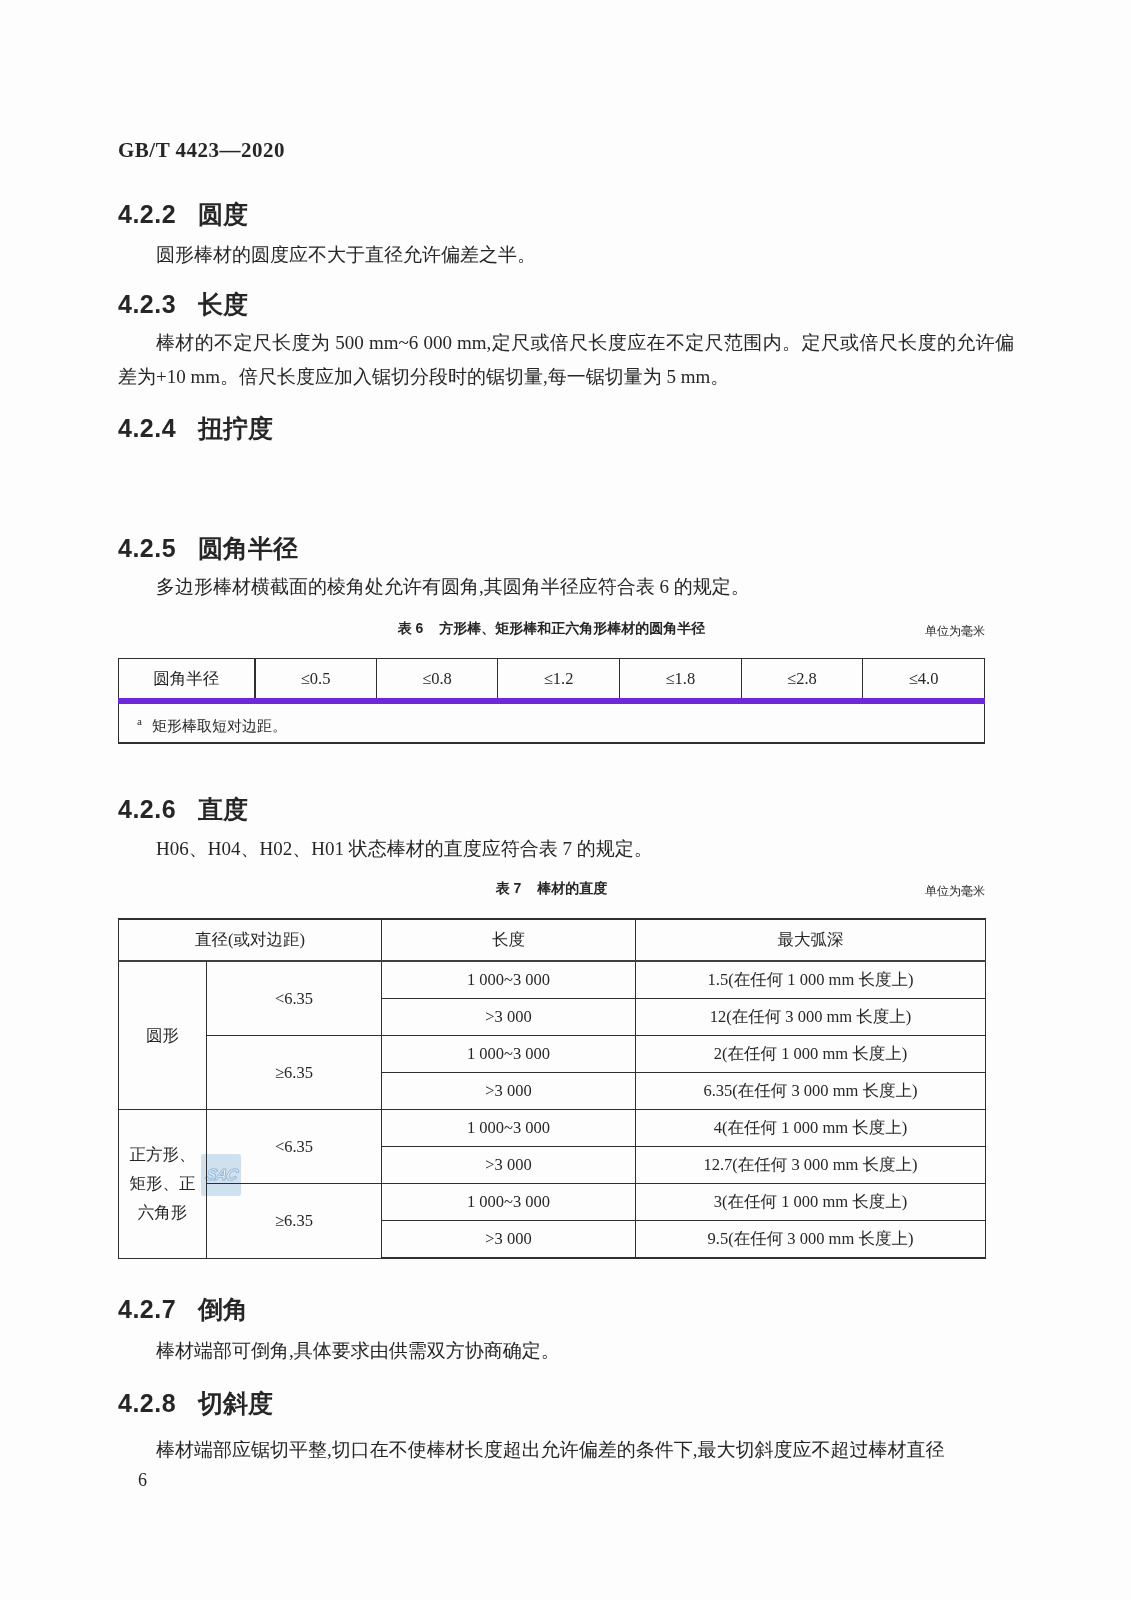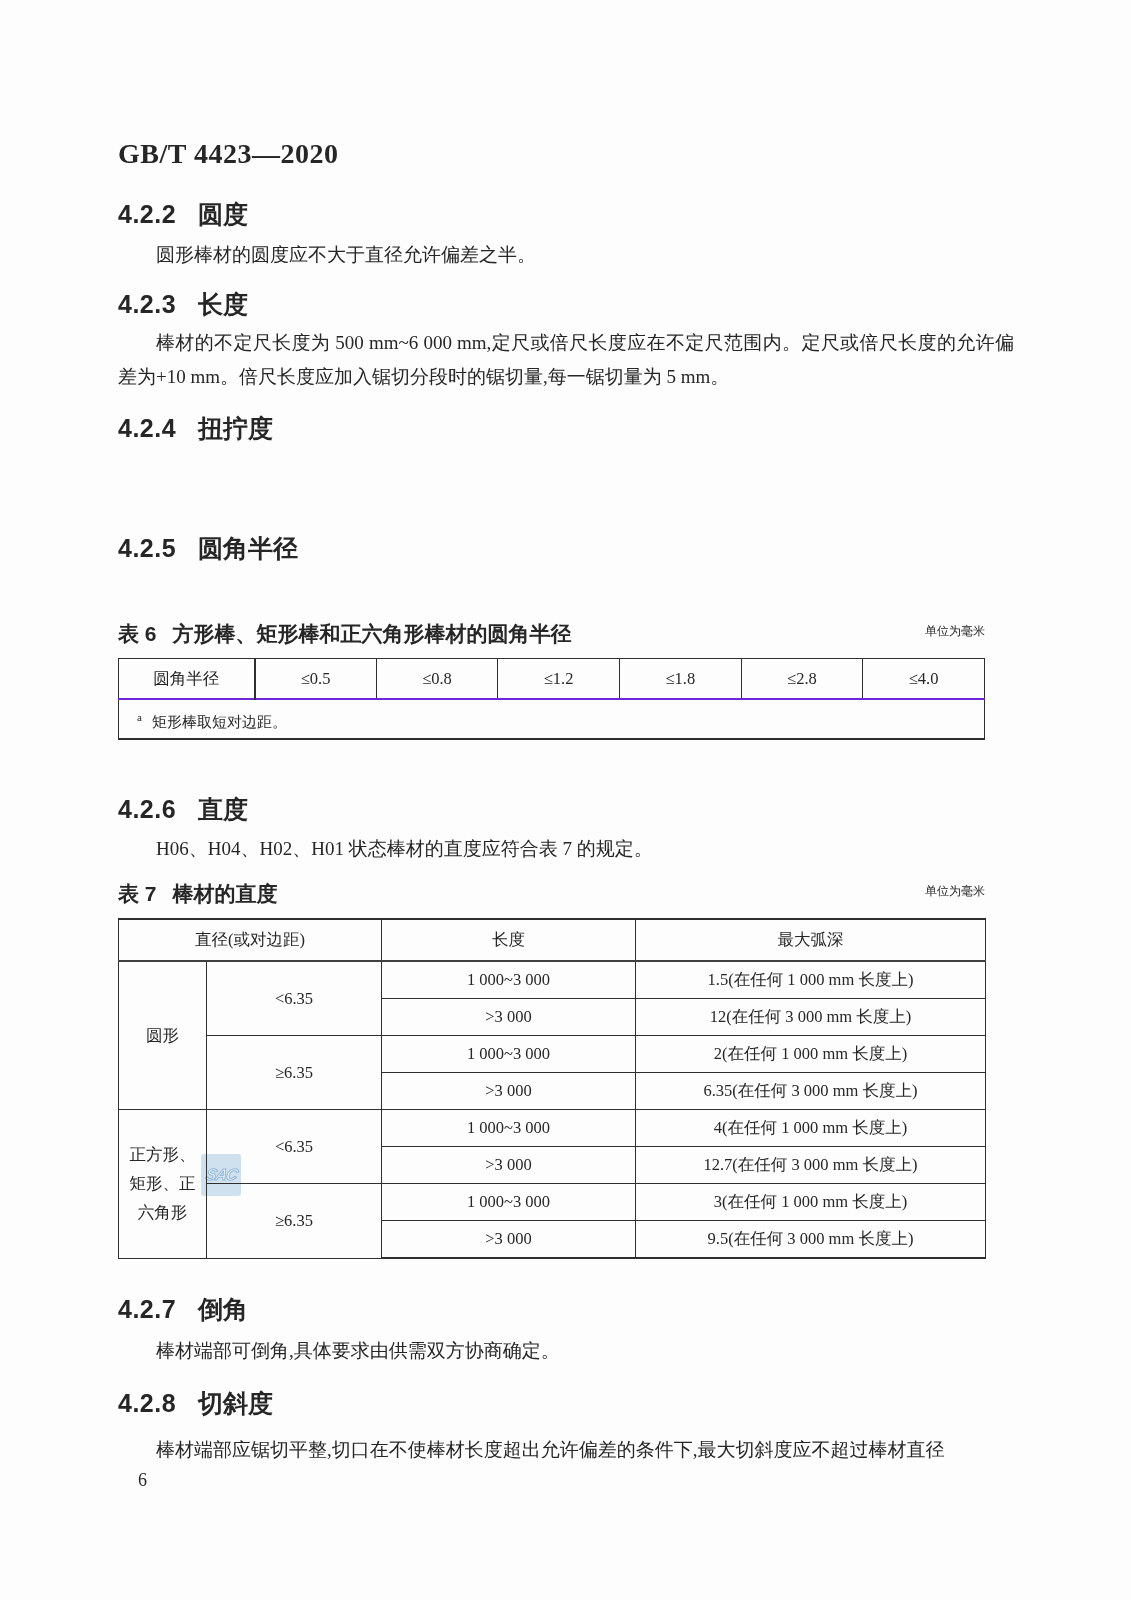--- a/index.html
+++ b/index.html
@@ -1,37 +1,37 @@
 <!DOCTYPE html>
 <html><head>
 <meta charset="utf-8">
 <style>
   html,body{margin:0;padding:0;background:#e8e8e8;}
   .page{position:relative;width:1131px;height:1600px;background:#fdfdfd;margin:0 auto;
         font-family:"Liberation Serif","DejaVu Serif",serif;color:#262626;overflow:hidden;}
   .abs{position:absolute;}
-  .doc-code{left:118px;top:138px;font-size:28px;font-weight:bold;letter-spacing:.5px;}
+  .doc-code{left:118px;top:138px;font-size:21px;font-weight:bold;letter-spacing:.5px;}
   .h3{left:118px;top:0;font-family:"Liberation Sans","DejaVu Sans",sans-serif;
       font-size:25px;font-weight:bold;}
   .h3 .hnum{margin-right:22px;letter-spacing:.5px;}
   .para{left:118px;width:896px;font-size:19px;line-height:34px;text-indent:2em;
         text-align:justify;}
   .cap-row{left:118px;width:867px;height:26px;}
-  .cap-main{display:block;text-align:left;font-family:"Liberation Sans","DejaVu Sans",sans-serif;
-            font-size:21px;font-weight:bold;}
+  .cap-main{display:block;text-align:center;font-family:"Liberation Sans","DejaVu Sans",sans-serif;
+            font-size:14px;font-weight:bold;}
   .cap-main .cap-t{margin-left:16px;}
   .unit{position:absolute;right:0;top:3px;font-size:12px;font-weight:normal;}
   table{border-collapse:collapse;table-layout:fixed;width:867px;font-size:16.5px;}
   td{border:1px solid #2f2f2f;text-align:center;vertical-align:middle;padding:2px 4px;
      line-height:26px;}
   .t6{left:118px;top:658px;}
   .t6 tr.vals td,.t6 tr.hdr td{height:35px;}
   .t6 td.lbl{border-right:2px solid #2f2f2f;}
   .t6 tr.hdr td{border-top:2px solid #2f2f2f;}
-  .t6 td.fn{border-top:2px solid #6d28d9;border-bottom:2px solid #2f2f2f;
+  .t6 td.fn{border-top:6px solid #6d28d9;border-bottom:2px solid #2f2f2f;
             text-align:left;font-size:15px;height:34px;padding-left:18px;}
   .t6 td.fn sup{margin-right:10px;}
   sup{font-size:11px;}
   .t7{left:118px;top:918px;}
   .t7 tr.hdr td{height:36px;border-top:2px solid #2f2f2f;border-bottom:2px solid #404040;}
   .t7 tr.last td{border-bottom:2px solid #2f2f2f;}
   .t7 td{height:32px;}
   .t7 td.shape{line-height:29px;text-align:center;}
   .page-num{left:138px;top:1470px;font-size:18px;}
   .wm{left:201px;top:1154px;width:40px;height:42px;background:#cfe0ee;border-radius:3px;
@@ -61,20 +61,21 @@
   </div>
   <div class="abs para" style="top:326px">棒材的不定尺长度为 500 mm~6 000 mm,定尺或倍尺长度应在不定尺范围内。定尺或倍尺长度的允许偏差为+10 mm。倍尺长度应加入锯切分段时的锯切量,每一锯切量为 5 mm。</div>
 
   <div class="abs h3" style="top:412px">
     <span class="hnum">4.2.4</span><span>扭拧度</span>
   </div>
 
   <div class="abs h3" style="top:532px">
     <span class="hnum">4.2.5</span><span>圆角半径</span>
   </div>
+  <div class="abs para" style="top:570px">多边形棒材横截面的棱角处允许有圆角,其圆角半径应符合表 6 的规定。</div>
 
   <div class="abs cap-row" style="top:620px">
     <span class="cap-main">
       <span>表 6</span><span class="cap-t">方形棒、矩形棒和正六角形棒材的圆角半径</span>
     </span>
     <span class="unit">单位为毫米</span>
   </div>
 
   <table class="abs t6">
     <colgroup>

